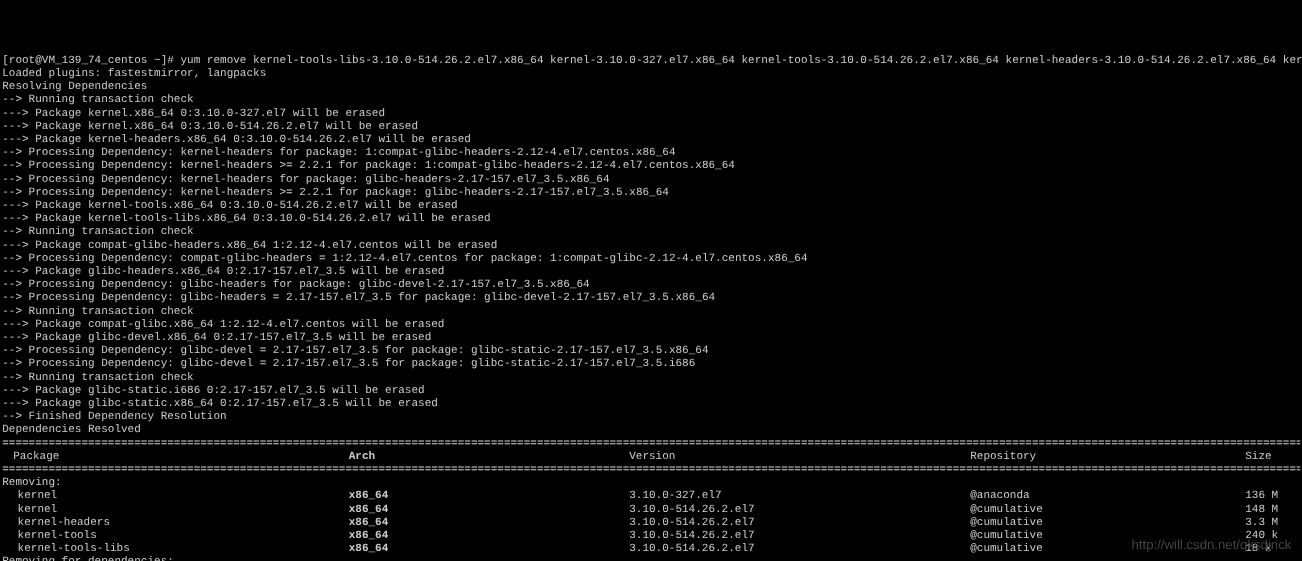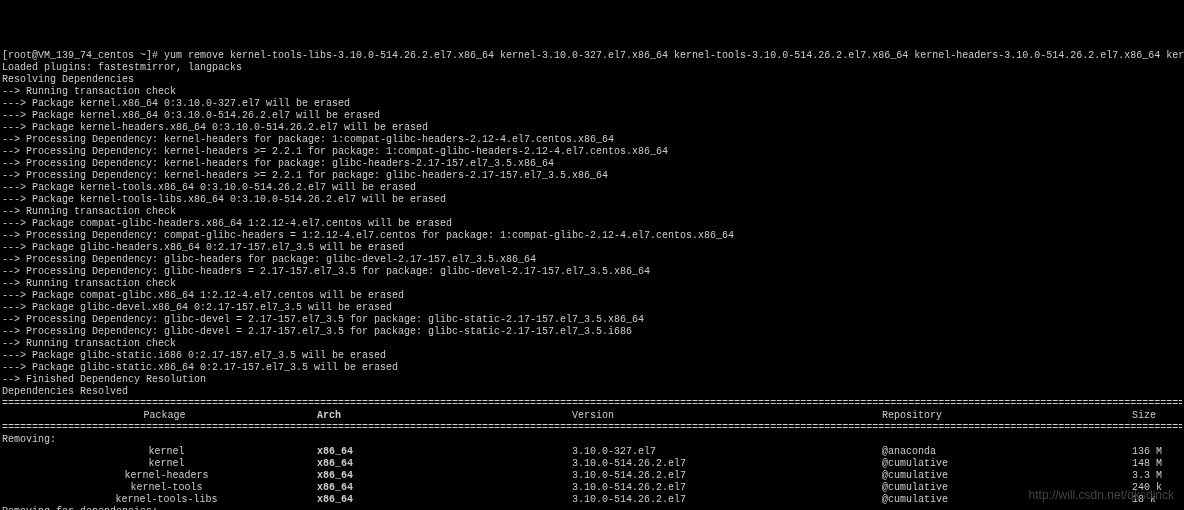--- a/index.html
+++ b/index.html
@@ -16,21 +16,21 @@
       height: 510px;
       position: relative;
     }
     .line { white-space: pre; }
     .divider {
       color: #ccc;
       overflow: hidden;
       width: 100%;
     }
     .table-row { display: flex; }
-    .col-package { width: 315px; padding-left: 4px; text-align: center; }
+    .col-package { width: 315px; padding-left: 4px; }
     .col-arch { width: 255px; font-weight: bold; }
     .col-version { width: 310px; }
     .col-repo { width: 250px; font-family: Liberation Mono, monospace; }
     .col-size { width: 50px; text-align: left; }
     .indent { padding-left: 8px; }
     .watermark {
       position: absolute;
       bottom: 8px;
       right: 10px;
       color: #444;

